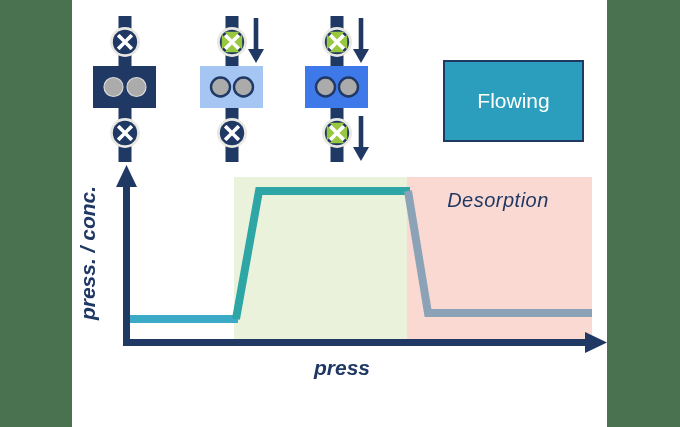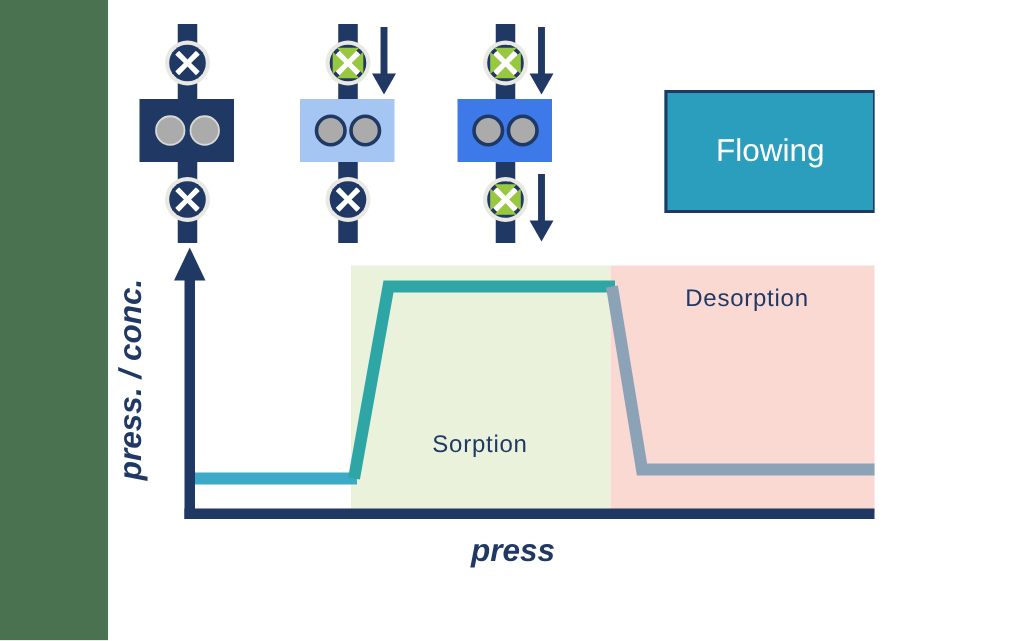--- a/index.html
+++ b/index.html
@@ -1,27 +1,27 @@
 <!DOCTYPE html>
 <html style="--navy: #1F3864; --sidebar_green: #4A7251; --caption_blue: #2E75C5; --flowing_bg: #2A9EBC; --cell_static: #1F3864; --cell_filling: #A5C6F2; --cell_flowing: #3D79E9; --valve_open_green: #97C83F; --valve_ring: #E9E8E3; --sample_gray: #ABABAB; --sorption_bg: #EBF2DC; --desorption_bg: #FAD9D3; --line_baseline: #3AAAC6; --line_sorption: #2EA6A6; --line_desorption: #8CA2B6;"><head>
 <meta charset="utf-8">
 <style>
   html,body{margin:0;padding:0;background:#fff;}
   .stage{
-    position:relative;width:583px;height:427px;background:#ffffff;overflow:hidden;
+    position:relative;width:680px;height:427px;background:#ffffff;overflow:hidden;
     font-family:"Liberation Sans", sans-serif;
   }
   .sidebar{position:absolute;top:0;bottom:0;background:var(--sidebar_green,#4A7251);}
   .sidebar.left{left:0;width:72px;}
   .sidebar.right{left:607px;width:73px;}
 
   .abs{position:absolute;}
   .label{position:absolute;transform:translate(-50%,-50%);white-space:nowrap;
          color:var(--navy,#1F3864);}
-  .region-label{font-size:16px;letter-spacing:.5px;}
+  .region-label{font-size:20px;letter-spacing:.5px;font-style:italic;}
   .axis-label{font-style:italic;font-size:21px;font-weight:bold;}
   .ylabel{transform:translate(-50%,-50%) rotate(-90deg);}
   .caption{font-size:21px;color:var(--caption_blue,#2E75C5);}
 
   .flowing-box{
     position:absolute;left:443px;top:60px;width:141px;height:82px;
     background:var(--flowing_bg,#2A9EBC);border:2px solid var(--navy,#1F3864);
     box-sizing:border-box;display:flex;align-items:center;justify-content:center;
     color:#ffffff;font-size:21px;
   }
@@ -111,19 +111,18 @@
     <polyline class="curve gray" points="336,31 356,153 520,153"></polyline>
 
     <g fill="var(--navy,#1F3864)">
       <rect x="51" y="24" width="7" height="162"></rect>
       <polygon points="54.5,5 44,27 65,27"></polygon>
       <rect x="51" y="179" width="463" height="7"></rect>
       <polygon points="535,182.5 513,172 513,193"></polygon>
     </g>
   </svg>
 
-  <div class="label region-label" style="left:320px;top:297px;">Sorption</div>
   <div class="label region-label" style="left:498px;top:200px;">Desorption</div>
 
   <div class="label axis-label ylabel" style="left:88px;top:253px;">press. / conc.</div>
   <div class="label axis-label" style="left:342px;top:368px;">press</div>
 
 </div>
 
 </body></html>

